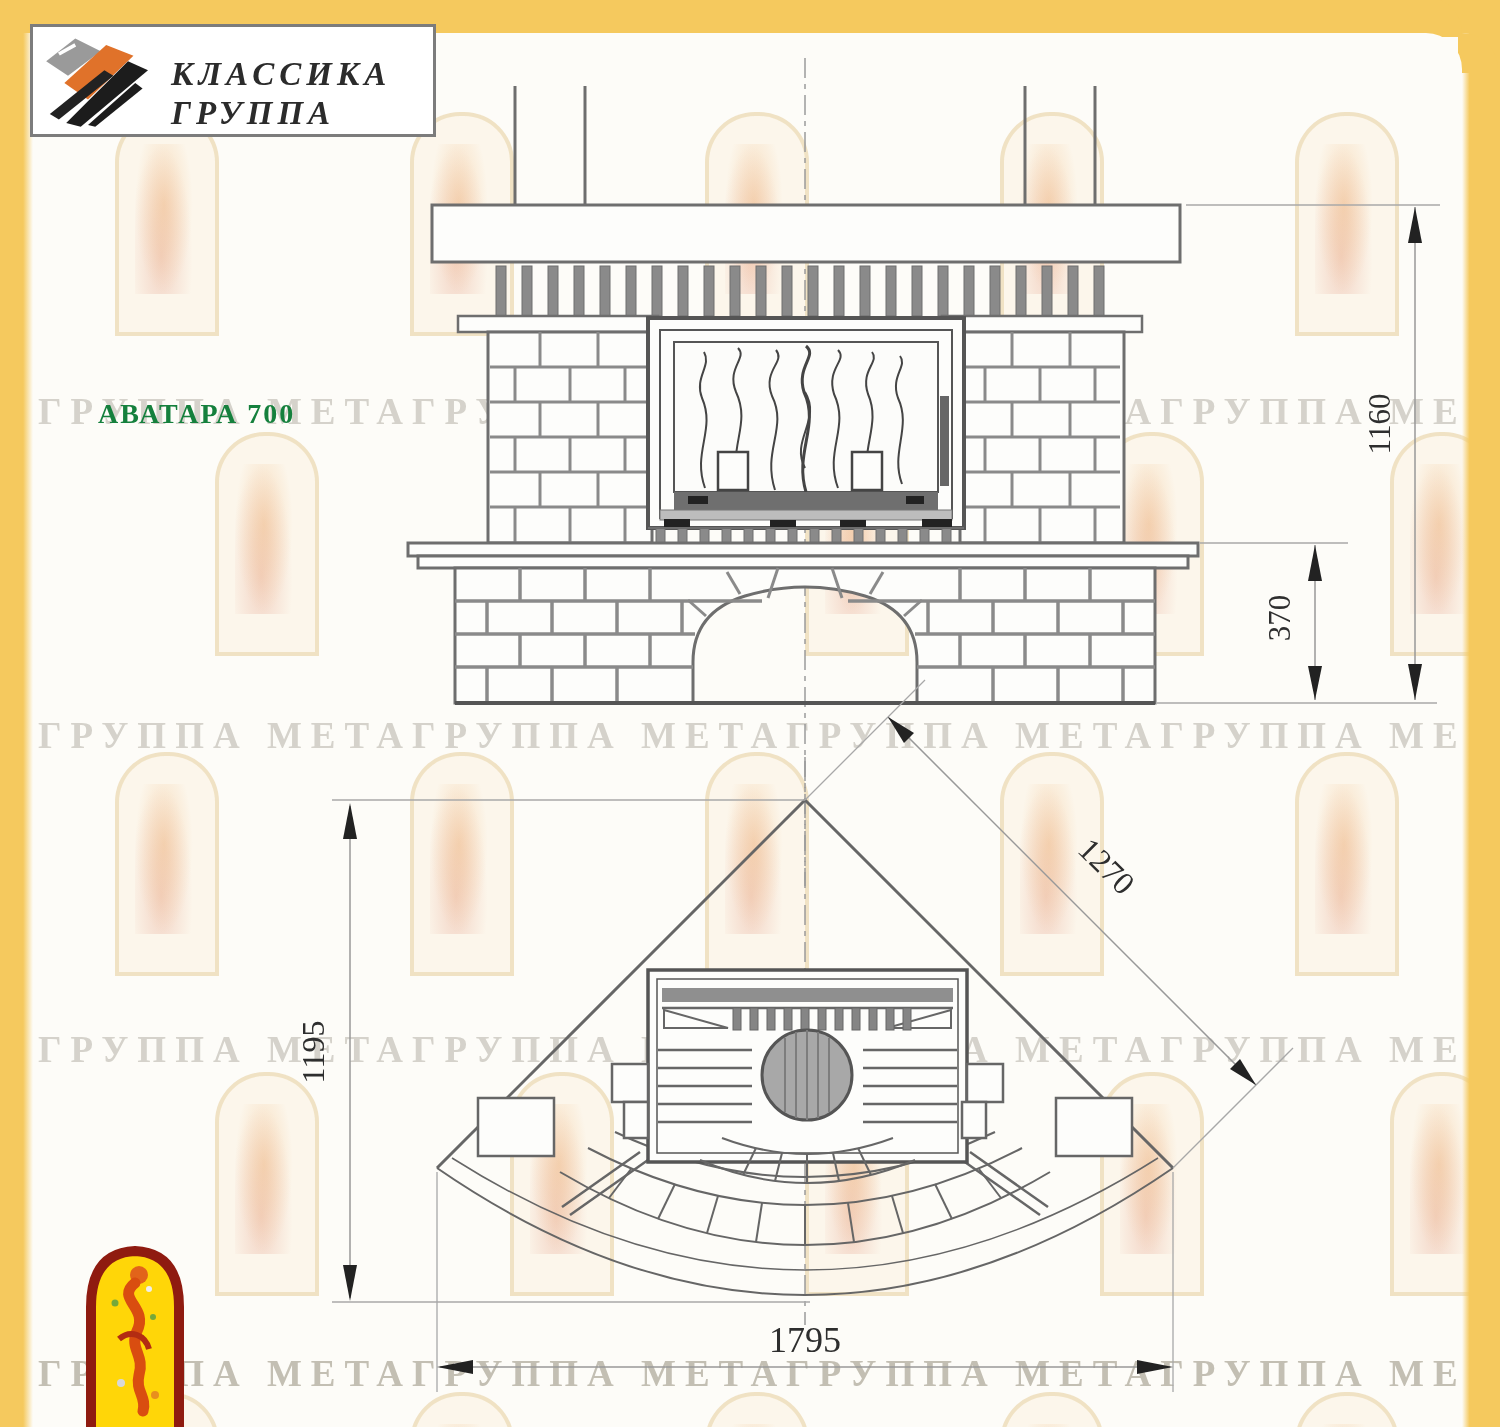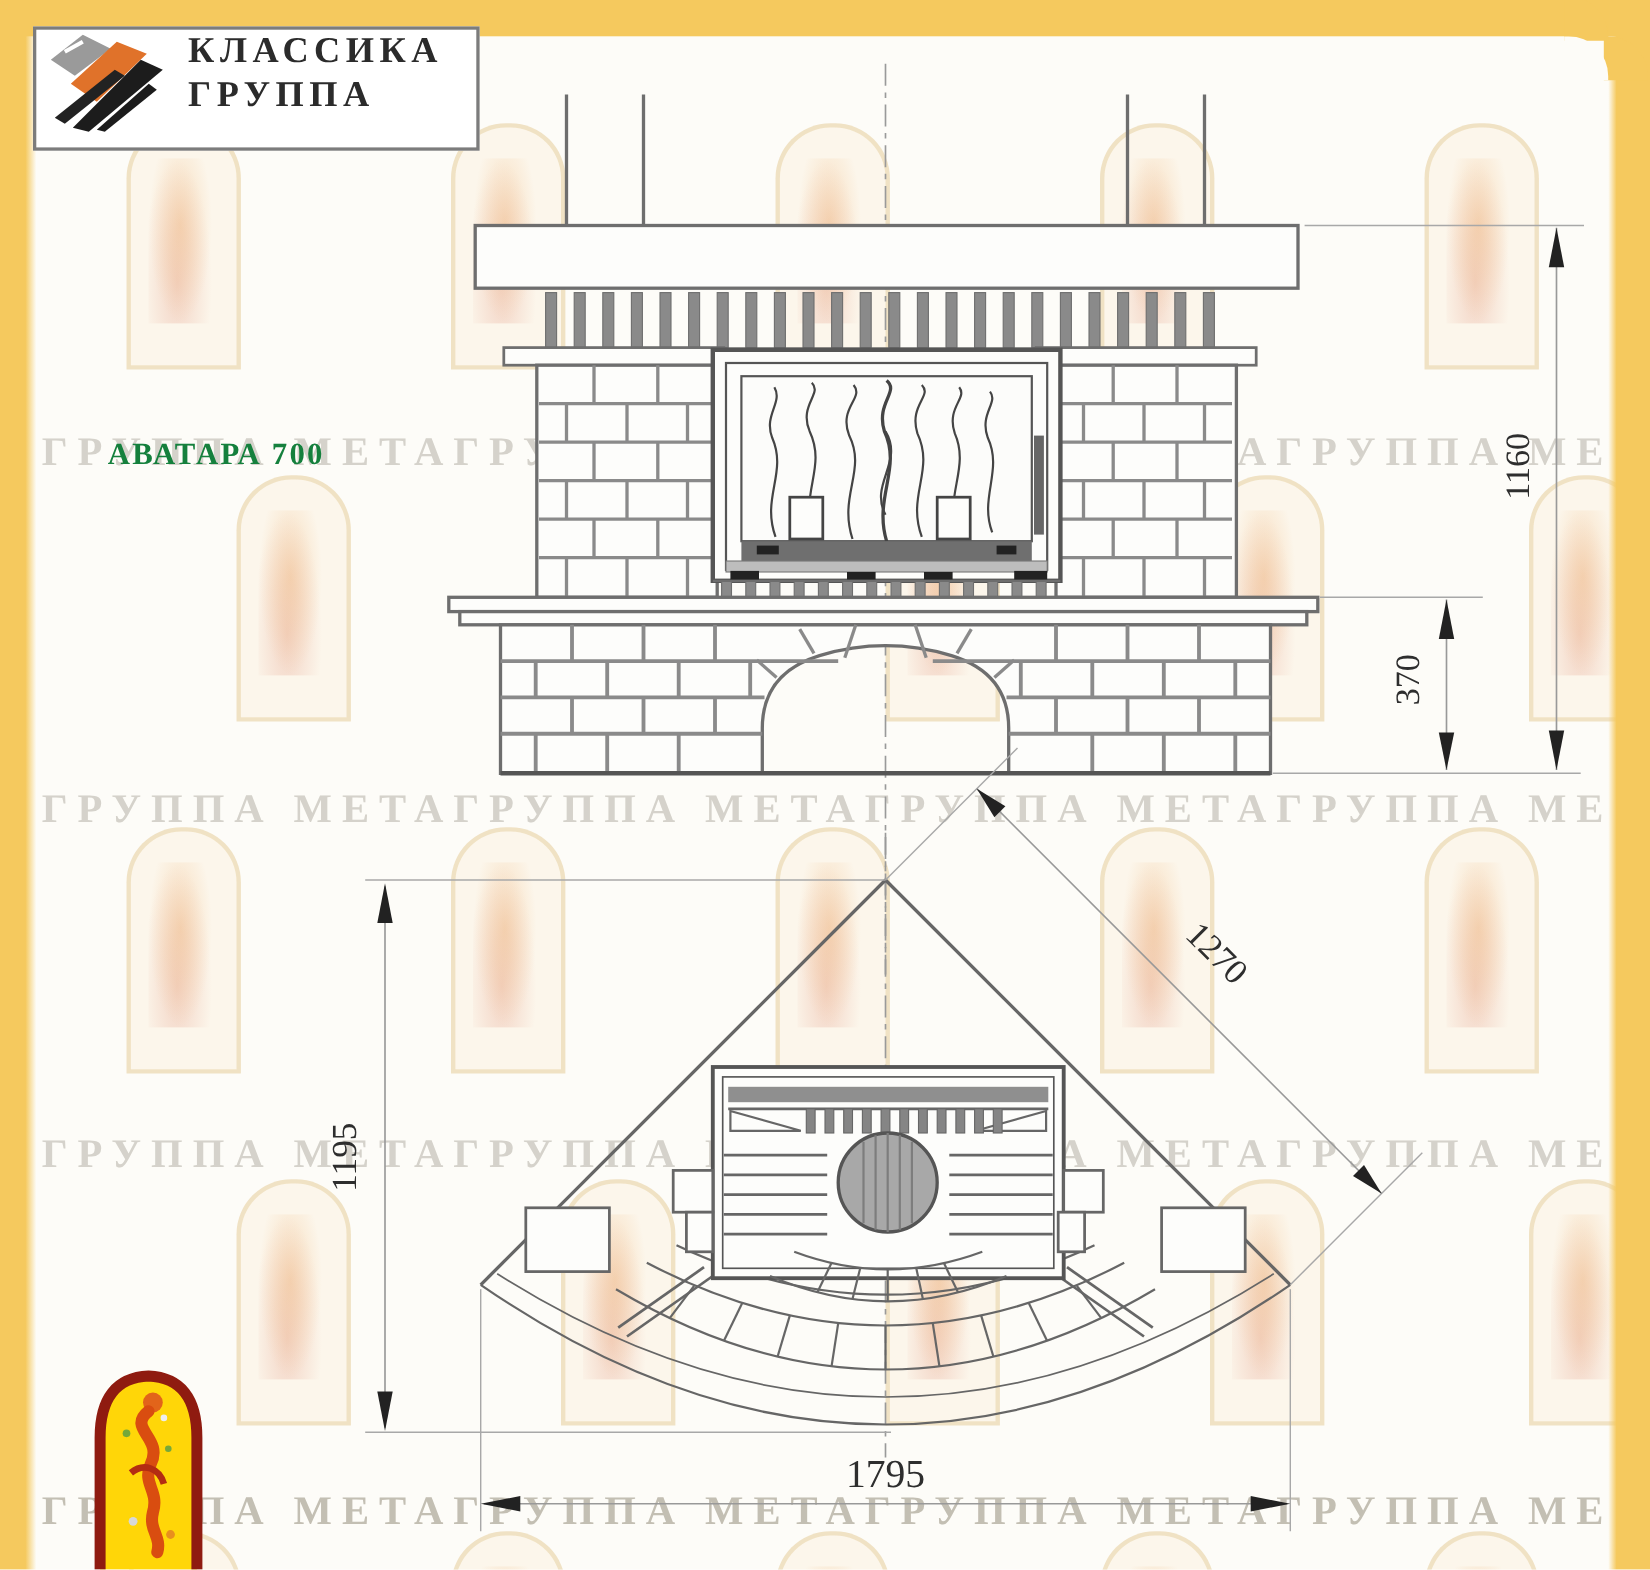--- a/index.html
+++ b/index.html
@@ -15,21 +15,21 @@
            font-weight:bold;font-size:37px;letter-spacing:9px;color:rgba(148,142,128,.38);}
   .wm-text.dark{color:rgba(148,140,122,.55);}
   
   .frame-top{position:absolute;left:0;top:0;width:100%;height:33px;}
   .frame-left{position:absolute;left:0;top:0;width:33px;height:100%;}
   .frame-right{position:absolute;right:0;top:0;width:38px;height:100%;}
   .corner-tr{position:absolute;right:38px;top:33px;width:40px;height:40px;border-radius:0 36px 0 0;
              box-shadow:0 -36px 0 0 var(--yel),36px 0 0 0 var(--yel);background:transparent;}
   
   #logo-box{position:absolute;left:30px;top:24px;width:406px;height:113px;background:#fff;
-            border:3px solid #7c7c7c;box-sizing:border-box;display:flex;align-items:flex-start;}
+            border:3px solid #7c7c7c;box-sizing:border-box;display:flex;align-items:flex-end;font-style:italic;}
   #logo-text{font-weight:bold;color:#2b2b2b;font-size:33px;line-height:1.2;letter-spacing:5px;
              margin-left:8px;}
   
   #model-title{position:absolute;left:98px;top:398px;font-weight:bold;font-size:28px;
                letter-spacing:2px;color:#15803d;}
   #drawing{position:absolute;left:0;top:0;}
   #bottom-logo{position:absolute;left:85px;top:1243px;}
   svg text.dim{font-family:"Liberation Serif",serif;fill:#2e2e2e;}
 </style>
 </head>

